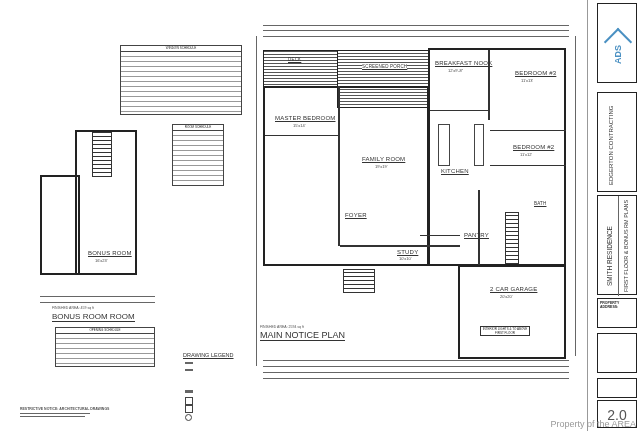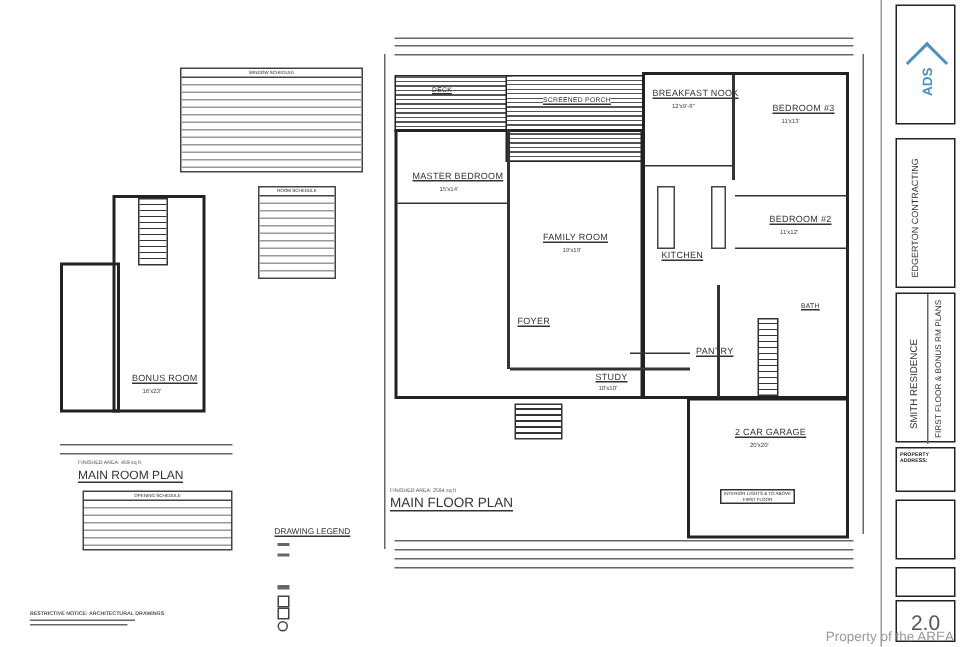--- a/index.html
+++ b/index.html
@@ -62,21 +62,21 @@
   <div class="abs" style="left:30px;top:130px;width:110px;height:160px;">
     <div class="wall" style="left:45px;top:0;width:62px;height:145px;"></div>
     <div class="wall" style="left:10px;top:45px;width:40px;height:100px;"></div>
     <div class="stairs" style="left:62px;top:2px;width:20px;height:45px;"></div>
     <div class="room-label" style="left:58px;top:120px;">BONUS ROOM</div>
     <div class="room-dim" style="left:65px;top:128px;">16'x23'</div>
   </div>
   <div class="line thin" style="left:40px;top:296px;width:115px;height:1px;"></div>
   <div class="line thin" style="left:40px;top:302px;width:115px;height:1px;"></div>
   <div class="small" style="left:52px;top:306px;">FINISHED AREA: 459 sq ft</div>
-  <div class="plan-title" style="left:52px;top:312px;font-size:8px;">MAIN ROOM PLAN</div>
+  <div class="plan-title" style="left:52px;top:312px;font-size:8px;">BONUS ROOM ROOM</div>
 
   <div class="table" style="left:55px;top:327px;width:100px;height:40px;">
     <div class="hdr">OPENING SCHEDULE</div>
     <div class="row"></div>
       <div class="row"></div>
       <div class="row"></div>
       <div class="row"></div>
       <div class="row"></div>
       <div class="row"></div>
   </div>
@@ -148,21 +148,21 @@
 
   <div class="line thin" style="left:263px;top:360px;width:306px;height:1px;"></div>
   <div class="line thin" style="left:263px;top:366px;width:306px;height:1px;"></div>
   <div class="line thin" style="left:263px;top:372px;width:306px;height:1px;"></div>
   <div class="line thin" style="left:263px;top:378px;width:306px;height:1px;"></div>
 
   <div class="line thin" style="left:256px;top:36px;width:1px;height:330px;"></div>
   <div class="line thin" style="left:575px;top:36px;width:1px;height:320px;"></div>
 
   <div class="small" style="left:260px;top:325px;">FINISHED AREA: 2594 sq ft</div>
-  <div class="plan-title" style="left:260px;top:330px;">MAIN FLOOR PLAN</div>
+  <div class="plan-title" style="left:260px;top:330px;">MAIN NOTICE PLAN</div>
 
   <div class="line" style="left:587px;top:0;width:1px;height:431px;background:#999;"></div>
   <div class="title-block" style="left:597px;top:3px;width:40px;height:80px;">
     <div style="position:absolute;left:10px;top:28px;width:18px;height:18px;border-left:2px solid #4a90c2;border-top:2px solid #4a90c2;transform:rotate(45deg);"></div>
     <div class="vtext" style="left:15px;top:60px;font-size:9px;color:#4a90c2;font-weight:bold;">ADS</div>
   </div>
   <div class="title-block" style="left:597px;top:92px;width:40px;height:100px;">
     <div class="vtext" style="left:10px;top:92px;font-size:6px;">EDGERTON CONTRACTING</div>
   </div>
   <div class="title-block" style="left:597px;top:195px;width:40px;height:100px;">

